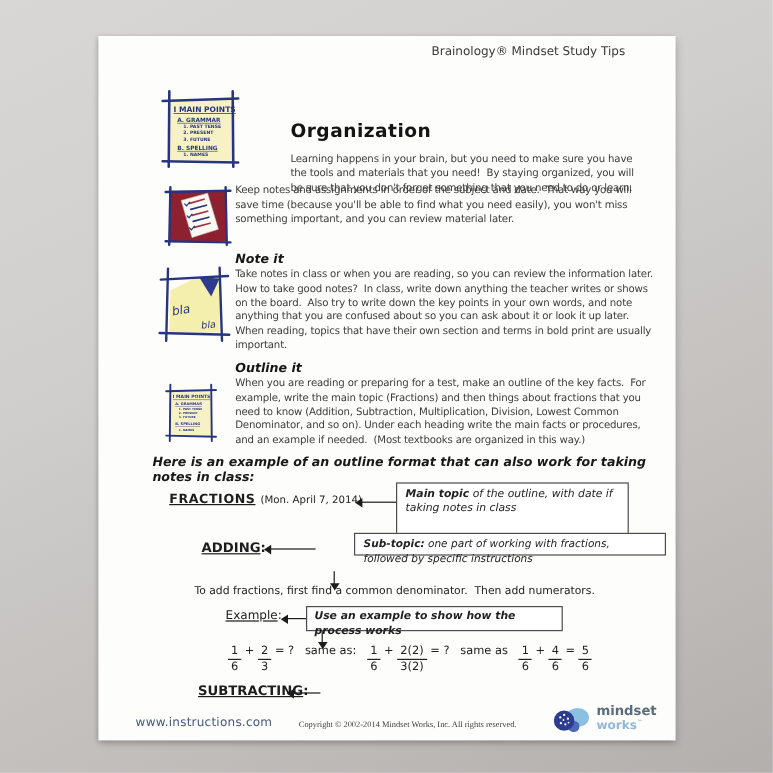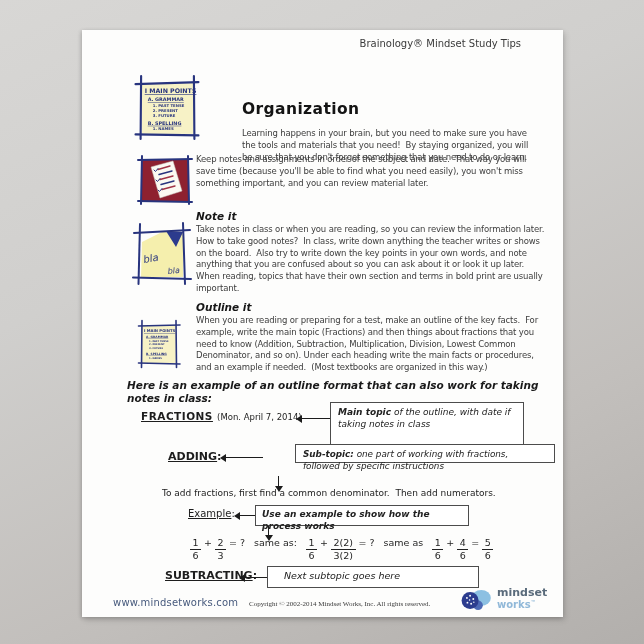--- a/index.html
+++ b/index.html
@@ -243,25 +243,22 @@
           <span class="t">5</span>
           <span class="b">6</span>
         </span>
     </span>
   </div>
 
   <div class="ol-label" style="left:83px;top:539px;font-size:11px;font-weight:bold;">
     <span class="u">SUBTRACTING</span><span>:</span>
   </div>
   <div class="harrow" style="left:162px;top:547px;width:23px;"></div>
-  <div class="callout" style="left:185px;top:536px;width:212px;height:22px;font-size:9.5px;padding:3px 6px 3px 16px;">
-    <span>Next subtopic goes here</span>
-  </div>
-
-  <div class="foot-url">www.mindsetworks.com</div>
+
+  <div class="foot-url">www.instructions.com</div>
   <div class="foot-copy">Copyright © 2002-2014 Mindset Works, Inc.  All rights reserved.</div>
   <div class="logo">
     <svg viewBox="0 0 32 24" width="34" height="26">
       <ellipse cx="20" cy="10" rx="9" ry="7.5" fill="#8cc0e2"></ellipse>
       <circle cx="17" cy="17" r="4.5" fill="#4d69b5"></circle>
       <circle cx="9.5" cy="12.5" r="8" fill="#2c3c8e"></circle>
       <g fill="#ffffff">
         <circle cx="6.5" cy="10" r="0.9"></circle>
           <circle cx="9.5" cy="8" r="0.9"></circle>
           <circle cx="12.5" cy="11" r="0.9"></circle>

